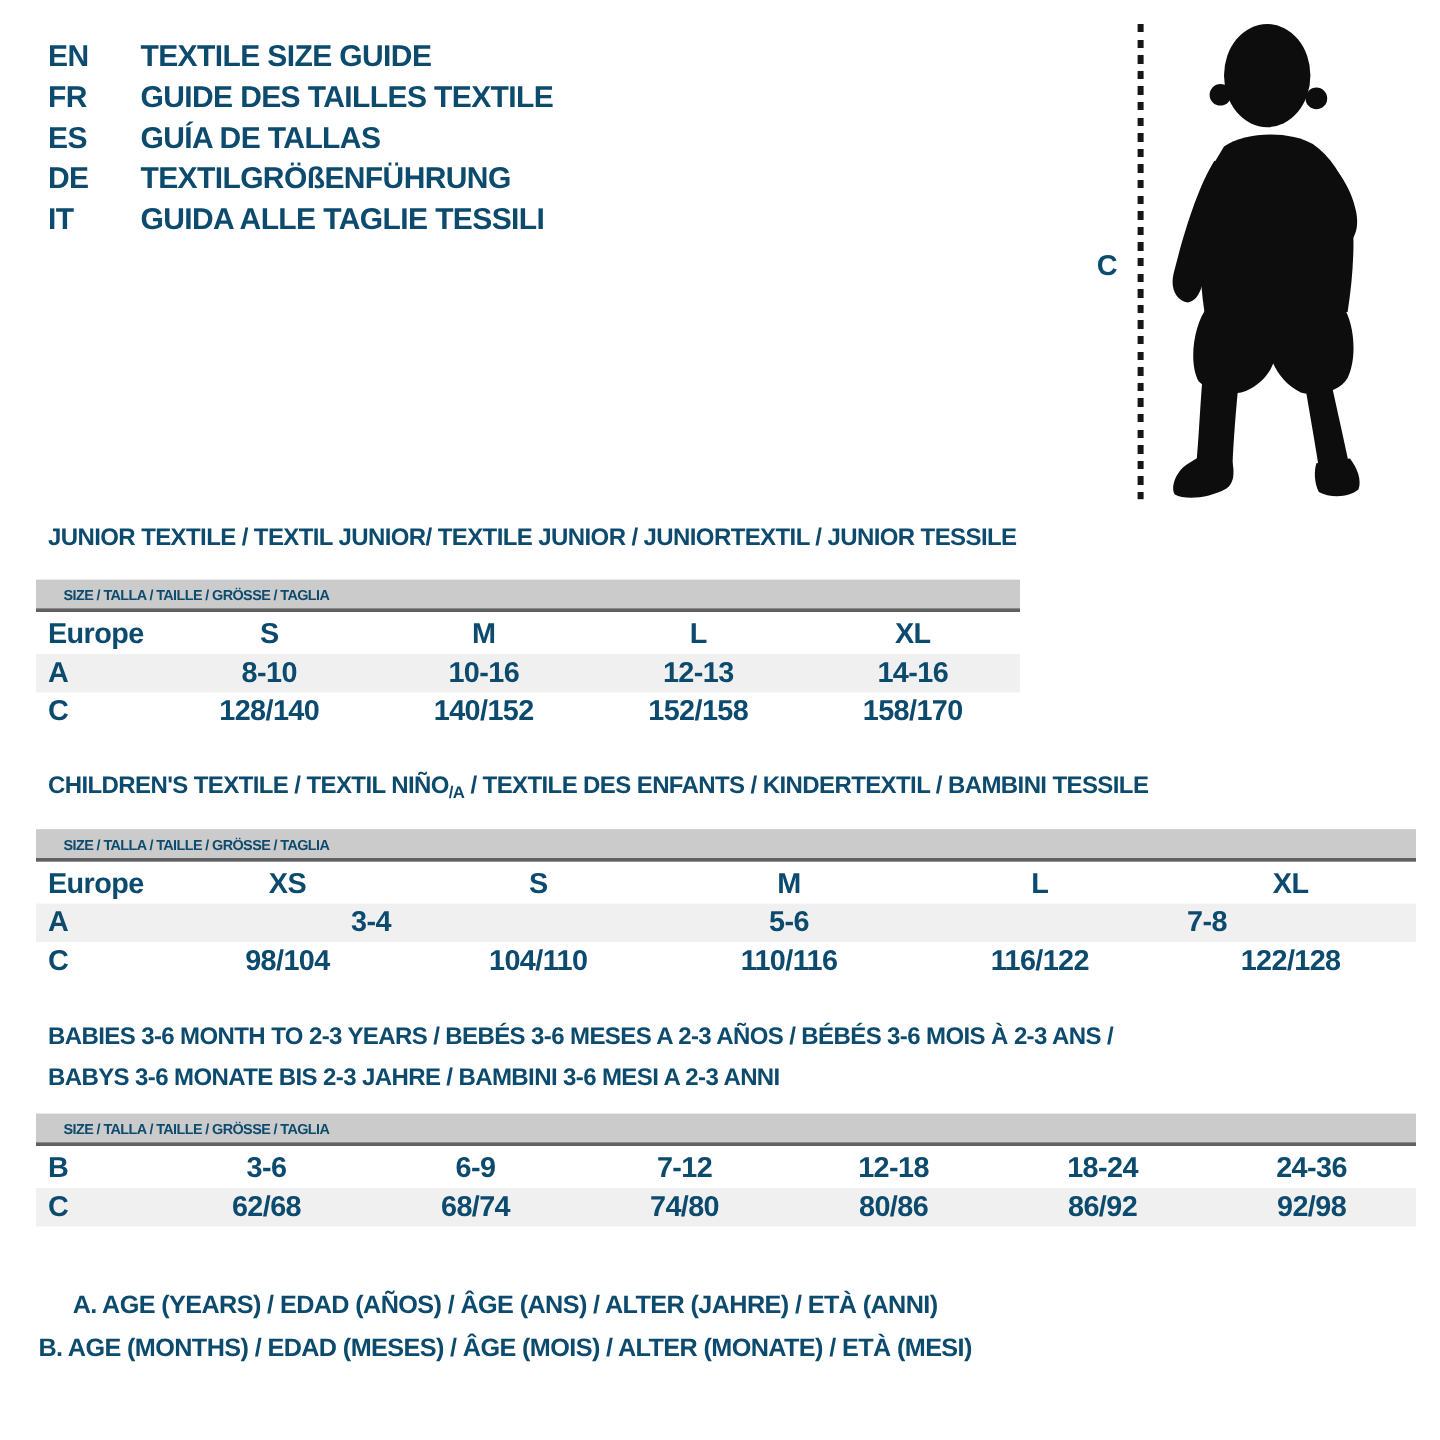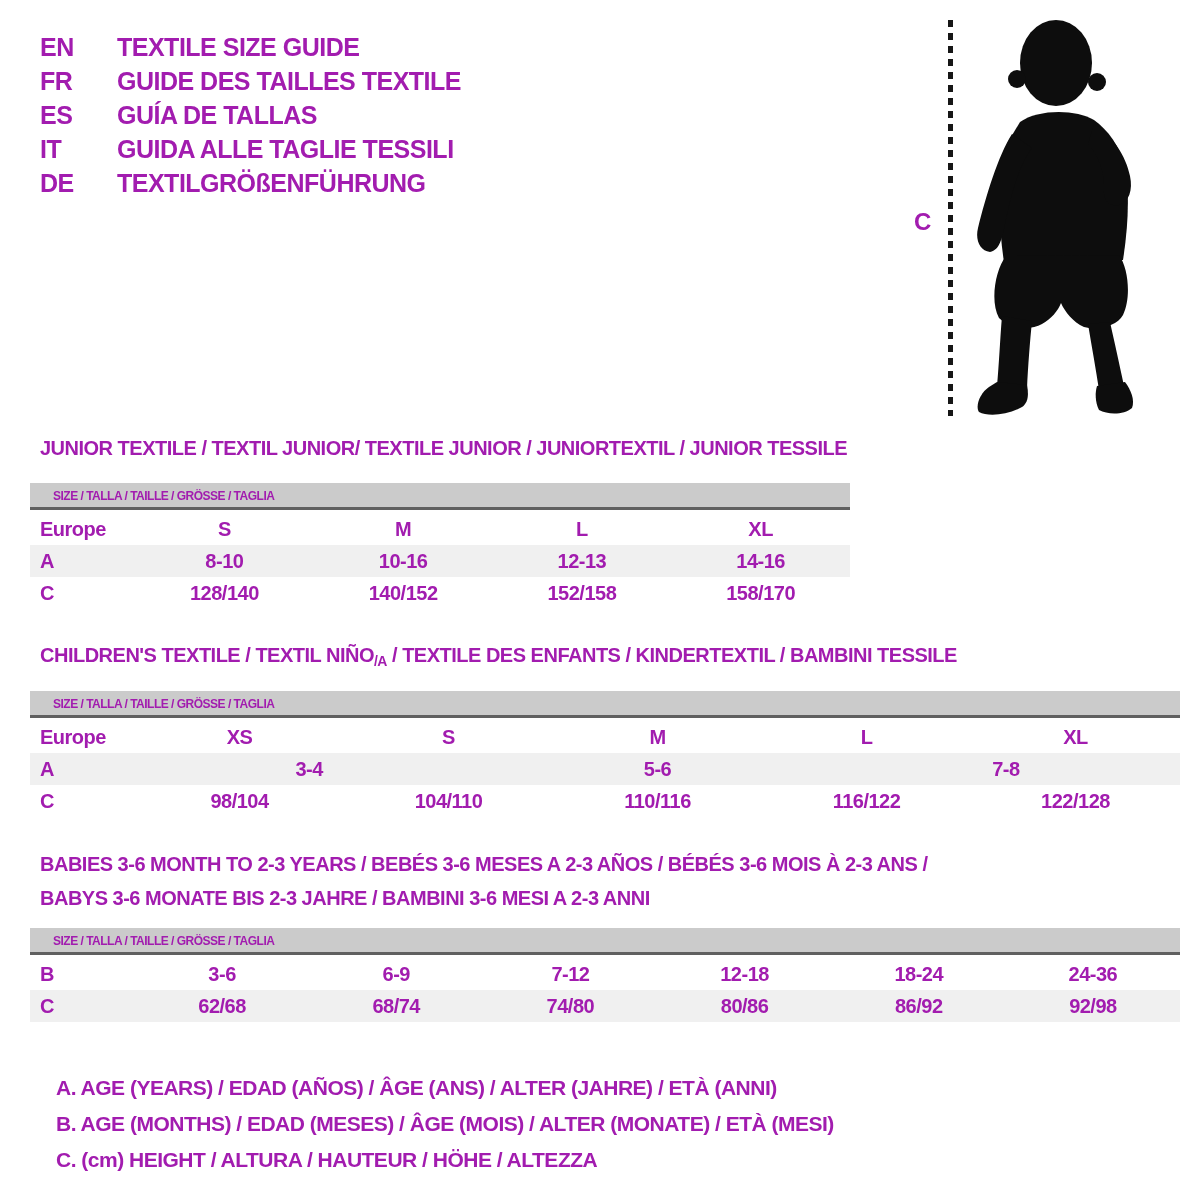--- a/index.html
+++ b/index.html
@@ -2,21 +2,21 @@
 <html><head>
 <meta charset="utf-8">
 <style>
   html, body { margin: 0; padding: 0; }
   .page {
     position: relative;
     width: 1200px;
     height: 1200px;
     background: #ffffff;
     font-family: "Liberation Sans", sans-serif;
-    color: #a21caf;
+    color: #0c4a6e;
     overflow: hidden;
   }
 
   
   .lang-block { position: absolute; left: 40px; top: 30px; }
   .lang-row {
     display: flex;
     height: 34px; line-height: 34px;
     font-size: 25px; font-weight: 700; letter-spacing: -0.5px;
     white-space: nowrap;
@@ -60,39 +60,39 @@
   }
   #junior-bar   { left: 30px; top: 483px; width: 820px; }
   #children-bar { left: 30px; top: 691px; width: 1150px; }
   #babies-bar   { left: 30px; top: 928px; width: 1150px; }
 
   
   .t-row {
     position: absolute;
     display: flex;
     height: 32px; line-height: 32px;
-    font-size: 20px; font-weight: 700; letter-spacing: -0.5px; justify-content: flex-end;
+    font-size: 24px; font-weight: 700; letter-spacing: -0.5px;
   }
   .t-row.shaded { background: #f0f0f0; }
   .t-label { width: 105px; padding-left: 10px; box-sizing: border-box; }
   .t-cell  { flex: 1; text-align: center; }
 
   #junior-r0 { left: 30px; top: 513px; width: 820px; }
   #junior-r1 { left: 30px; top: 545px; width: 820px; }
   #junior-r2 { left: 30px; top: 577px; width: 820px; }
 
   #children-r0 { left: 30px; top: 721px; width: 1150px; }
   #children-r1 { left: 30px; top: 753px; width: 1150px; }
   #children-r2 { left: 30px; top: 785px; width: 1150px; }
 
   #babies-r0 { left: 30px; top: 958px; width: 1150px; }
   #babies-r1 { left: 30px; top: 990px; width: 1150px; }
 
   
-  .legend-block { position: absolute; left: 56px; top: 1070px; }
+  .legend-block { position: absolute; left: 32px; top: 1070px; text-align: center; }
   .legend-line {
     height: 36px; line-height: 36px;
     font-size: 21px; font-weight: 700; letter-spacing: -0.5px;
     white-space: nowrap;
   }
 </style>
 </head>
 <body>
 
 <div class="page">
@@ -104,26 +104,26 @@
     </div>
     <div class="lang-row">
       <span class="lang-code">FR</span>
       <span class="lang-label">GUIDE DES TAILLES TEXTILE</span>
     </div>
     <div class="lang-row">
       <span class="lang-code">ES</span>
       <span class="lang-label">GUÍA DE TALLAS</span>
     </div>
     <div class="lang-row">
+      <span class="lang-code">DE</span>
+      <span class="lang-label">TEXTILGRÖßENFÜHRUNG</span>
+    </div>
+    <div class="lang-row">
       <span class="lang-code">IT</span>
       <span class="lang-label">GUIDA ALLE TAGLIE TESSILI</span>
-    </div>
-    <div class="lang-row">
-      <span class="lang-code">DE</span>
-      <span class="lang-label">TEXTILGRÖßENFÜHRUNG</span>
     </div>
   </div>
 
   <div class="dash-line"></div>
   <div class="c-label">C</div>
   <svg class="silhouette" width="168" height="400" viewBox="0 0 168 400" aria-hidden="true">
     <ellipse cx="88" cy="45" rx="36" ry="43"></ellipse>
     <circle cx="49" cy="61" r="9"></circle>
     <circle cx="129" cy="64" r="9"></circle>
     <path d="M52,104 C70,91 108,91 126,102 C140,112 152,128 157,150 C162,175 160,210 155,242 L36,244 C30,206 30,160 40,124 Z"></path>
@@ -208,16 +208,15 @@
     <span class="t-cell">68/74</span>
     <span class="t-cell">74/80</span>
     <span class="t-cell">80/86</span>
     <span class="t-cell">86/92</span>
     <span class="t-cell">92/98</span>
   </div>
 
   <div class="legend-block">
     <div class="legend-line">A. AGE (YEARS) / EDAD (AÑOS) / ÂGE (ANS) / ALTER (JAHRE) / ETÀ (ANNI)</div>
     <div class="legend-line">B. AGE (MONTHS) / EDAD (MESES) / ÂGE (MOIS) / ALTER (MONATE) / ETÀ (MESI)</div>
-    <div class="legend-line">C. (cm) HEIGHT / ALTURA / HAUTEUR / HÖHE / ALTEZZA</div>
   </div>
 
 </div>
 
 </body></html>

